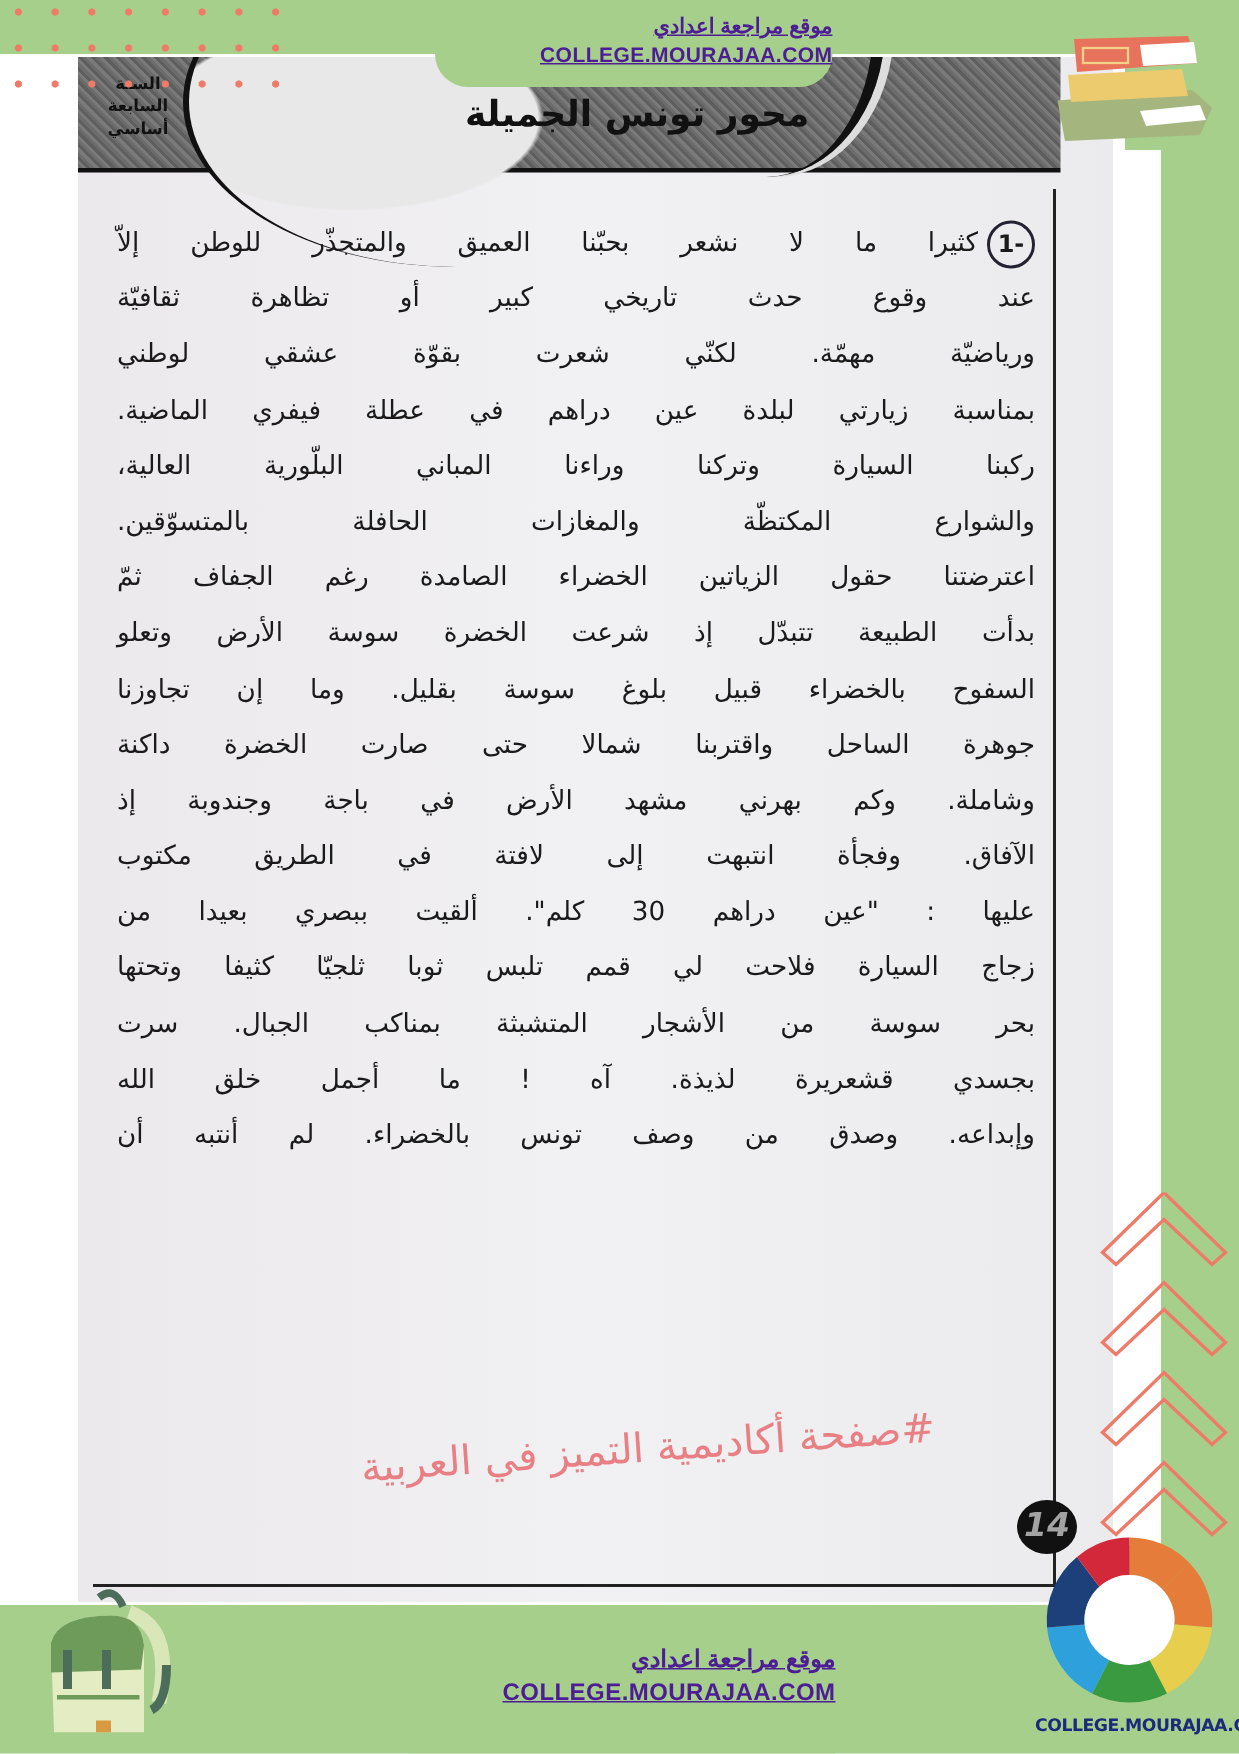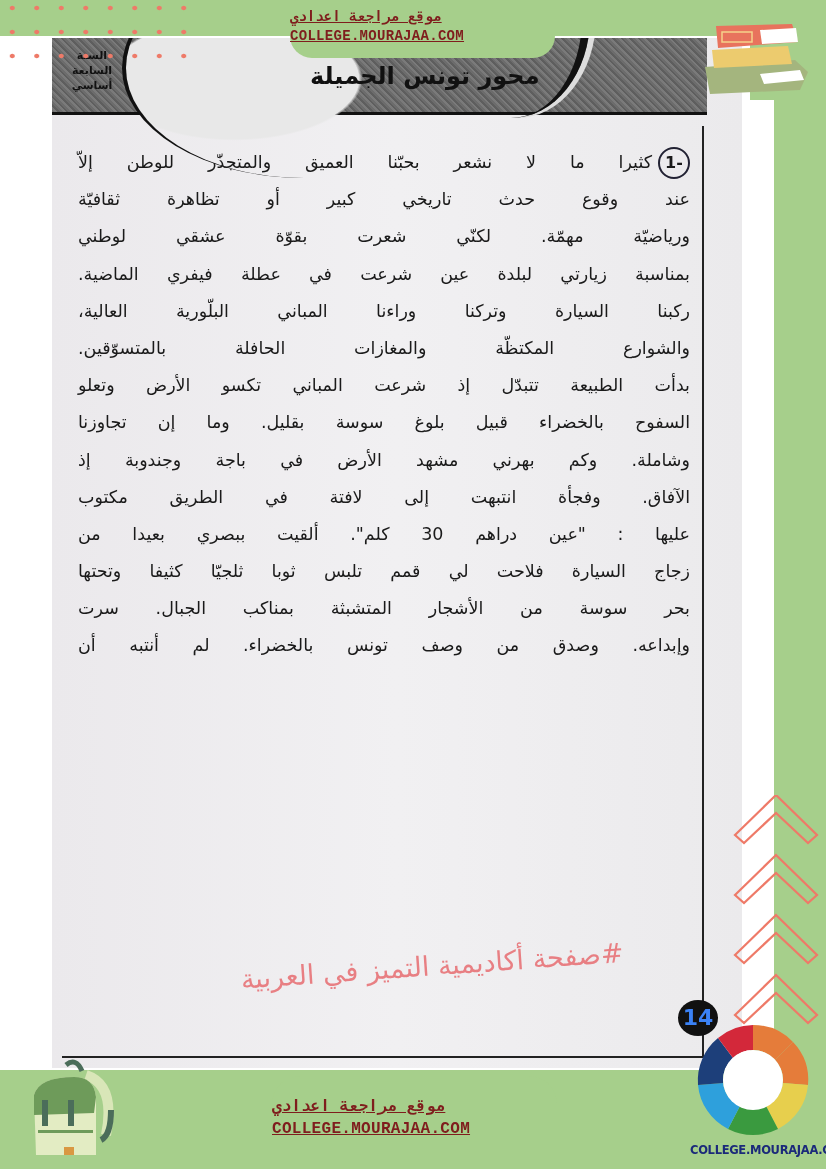--- a/index.html
+++ b/index.html
@@ -37,26 +37,26 @@
     direction: rtl; text-align: justify; text-align-last: justify;
     font-family: "DejaVu Sans", sans-serif; font-size: 17.5px; color: #1a1a1a;
   }
   .line { height: 37.2px; line-height: 37.2px; white-space: nowrap; display: flex; justify-content: space-between; direction: rtl; }
   .line .num { display: inline-flex; align-items:center; justify-content:center;
     width: 28px; height: 28px; border: 2px solid #223; border-radius: 50%; font-weight: bold; font-size: 16px; margin-left: 6px; direction: ltr; }
   .bold { font-weight: normal; }
   .watermark { position: absolute; left: 70px; top: 895px; width: 500px; direction: rtl; color: #e87f83;
     font-size: 27px; line-height: 40px; transform: rotate(-4deg); transform-origin: right top; }
   .page-num { position: absolute; left: 626px; top: 962px; width: 40px; height: 36px; border-radius: 50%;
-    background: #111; color: #3b82f6; font-weight: bold; font-size: 22px; text-align: center; line-height: 36px; }
+    background: #111; color: #a3a3a3; font-weight: bold; font-size: 22px; text-align: center; line-height: 36px; font-style: italic; }
   .side-white { position: absolute; left: 748px; top: 100px; width: 26px; height: 930px; background: #fff; }
   .chevrons { position: absolute; left: 733px; top: 795px; z-index: 4; }
   .top-pill, .bottom-pill {
-    position: absolute; background: #a6cf8b; color: #7f1d1d; text-align: left;
-    font-family: Liberation Mono, monospace; z-index: 5;
+    position: absolute; background: #a6cf8b; color: #4c1d95; text-align: right;
+    font-family: Liberation Sans, sans-serif; z-index: 5;
   }
   .top-pill { left: 290px; top: 0; width: 265px; height: 58px; border-radius: 0 0 22px 22px; padding-top: 8px; box-sizing: border-box; }
   .bottom-pill { left: 272px; top: 1076px; width: 285px; height: 93px; border-radius: 28px 28px 0 0; padding-top: 20px; box-sizing: border-box; }
   .pill-ar { font-size: 14px; text-decoration: underline; direction: rtl; line-height: 18px; font-weight: bold; }
   .pill-en { font-size: 14px; text-decoration: underline; line-height: 20px; font-weight: bold; letter-spacing: 0.3px; }
   .bottom-pill .pill-ar { font-size: 16px; line-height: 22px; }
   .bottom-pill .pill-en { font-size: 16px; line-height: 22px; }
   .books { position: absolute; left: 700px; top: 12px; z-index: 4; }
   .backpack { position: absolute; left: 16px; top: 1055px; z-index: 4; }
   .logo { position: absolute; left: 693px; top: 1022px; z-index: 4; }
@@ -88,48 +88,57 @@
       </span>
       <span style="flex:1;text-align:justify;text-align-last:justify;">كثيرا ما لا نشعر بحبّنا العميق والمتجذّر للوطن إلاّ</span>
     </div>
   <div class="line">
         <span style="flex: 1 1 0%; text-align: justify; text-align-last: justify;">عند وقوع حدث تاريخي كبير أو تظاهرة ثقافيّة</span>
       </div>
       <div class="line">
         <span style="flex: 1 1 0%; text-align: justify; text-align-last: justify;">ورياضيّة مهمّة. لكنّي شعرت بقوّة عشقي لوطني</span>
       </div>
       <div class="line">
-        <span style="flex: 1 1 0%; text-align: justify; text-align-last: justify;">بمناسبة زيارتي لبلدة عين شرعت في عطلة فيفري الماضية.</span>
+        <span style="flex: 1 1 0%; text-align: justify; text-align-last: justify;">بمناسبة زيارتي لبلدة عين دراهم في عطلة فيفري الماضية.</span>
       </div>
       <div class="line">
         <span style="flex: 1 1 0%; text-align: justify; text-align-last: justify;">ركبنا السيارة وتركنا وراءنا المباني البلّورية العالية،</span>
       </div>
       <div class="line">
         <span style="flex: 1 1 0%; text-align: justify; text-align-last: justify;">والشوارع المكتظّة والمغازات الحافلة بالمتسوّقين.</span>
       </div>
       <div class="line">
-        <span style="flex: 1 1 0%; text-align: justify; text-align-last: justify;">بدأت الطبيعة تتبدّل إذ شرعت المباني تكسو الأرض وتعلو</span>
+        <span style="flex: 1 1 0%; text-align: justify; text-align-last: justify;">اعترضتنا حقول الزياتين الخضراء الصامدة رغم الجفاف ثمّ</span>
+      </div>
+      <div class="line">
+        <span style="flex: 1 1 0%; text-align: justify; text-align-last: justify;">بدأت الطبيعة تتبدّل إذ شرعت الخضرة سوسة الأرض وتعلو</span>
       </div>
       <div class="line">
         <span style="flex: 1 1 0%; text-align: justify; text-align-last: justify;">السفوح بالخضراء قبيل بلوغ سوسة بقليل. وما إن تجاوزنا</span>
       </div>
       <div class="line">
+        <span style="flex: 1 1 0%; text-align: justify; text-align-last: justify;">جوهرة الساحل واقتربنا شمالا حتى صارت الخضرة داكنة</span>
+      </div>
+      <div class="line">
         <span class="bold" style="flex: 1 1 0%; text-align: justify; text-align-last: justify;">وشاملة. وكم بهرني مشهد الأرض في باجة وجندوبة إذ</span>
       </div>
       <div class="line">
         <span style="flex: 1 1 0%; text-align: justify; text-align-last: justify;">الآفاق. وفجأة انتبهت إلى لافتة في الطريق مكتوب</span>
       </div>
       <div class="line">
         <span style="flex: 1 1 0%; text-align: justify; text-align-last: justify;">عليها : "عين دراهم 30 كلم". ألقيت ببصري بعيدا من</span>
       </div>
       <div class="line">
         <span class="bold" style="flex: 1 1 0%; text-align: justify; text-align-last: justify;">زجاج السيارة فلاحت لي قمم تلبس ثوبا ثلجيّا كثيفا وتحتها</span>
       </div>
       <div class="line">
         <span class="bold" style="flex: 1 1 0%; text-align: justify; text-align-last: justify;">بحر سوسة من الأشجار المتشبثة بمناكب الجبال. سرت</span>
+      </div>
+      <div class="line">
+        <span class="bold" style="flex: 1 1 0%; text-align: justify; text-align-last: justify;">بجسدي قشعريرة لذيذة. آه ! ما أجمل خلق الله</span>
       </div>
       <div class="line">
         <span style="flex: 1 1 0%; text-align: justify; text-align-last: justify;">وإبداعه. وصدق من وصف تونس بالخضراء. لم أنتبه أن</span>
       </div>
     </div>
 
   <div class="watermark">
     <div>#صفحة أكاديمية التميز في العربية</div>
   </div>
 

